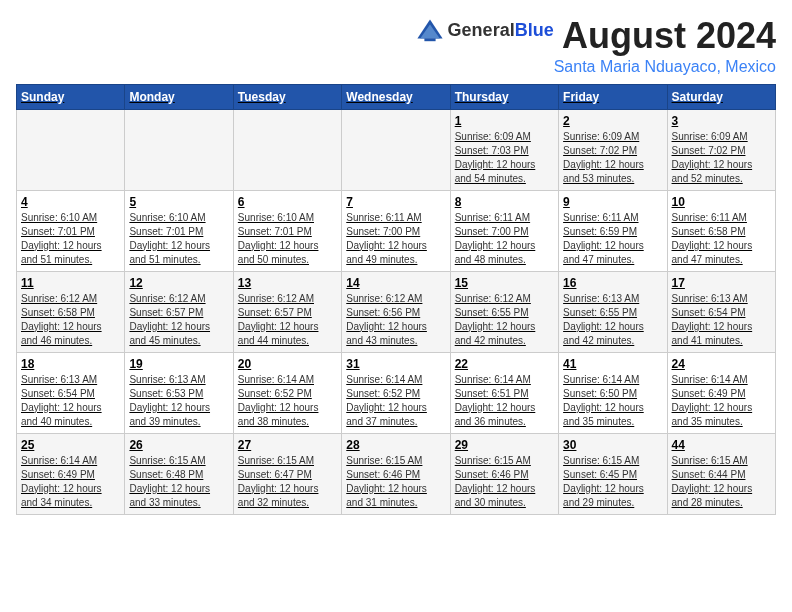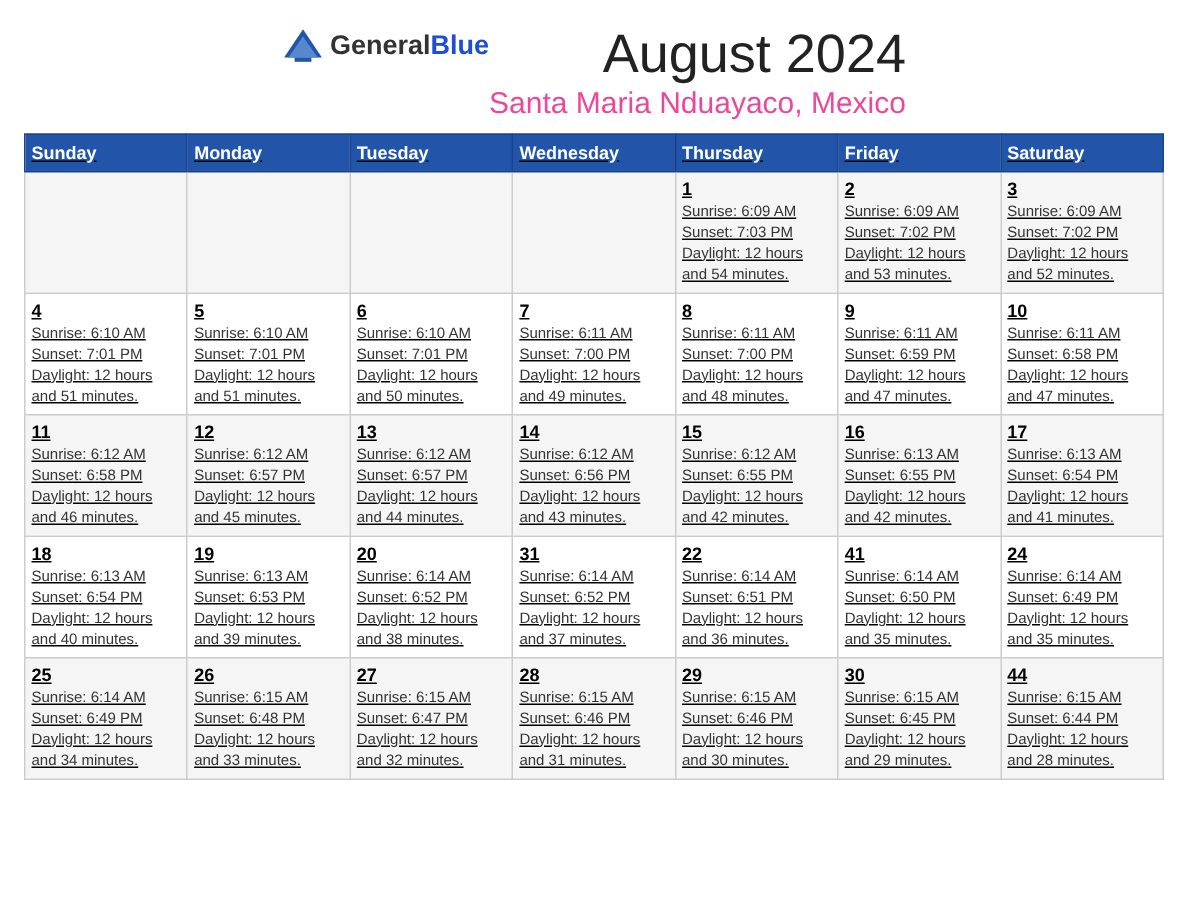--- a/index.html
+++ b/index.html
@@ -5,21 +5,21 @@
     * { box-sizing: border-box; margin: 0; padding: 0; }
     body {
       font-family: Arial, sans-serif;
       background: #fff;
       width: 792px;
       min-height: 612px;
       padding: 16px;
     }
     .header-area {
       display: flex;
-      justify-content: center;
+      justify-content: flex-end;
       align-items: flex-start;
       margin-bottom: 8px;
     }
     .logo {
       display: flex;
       align-items: center;
       gap: 4px;
     }
     .logo-text-general {
       font-size: 18px;
@@ -35,27 +35,27 @@
     }
     .logo-icon {
       width: 28px;
       height: 28px;
     }
     .title-area {
       text-align: right;
     }
     .main-title {
       font-size: 36px;
-      font-weight: normal;
+      font-weight: bold;
       color: #222;
       line-height: 1.1;
     }
     .sub-title {
-      font-size: 20px;
-      color: #ec4899;
+      font-size: 16px;
+      color: #3b82f6;
       margin-top: 2px;
     }
     table {
       width: 100%;
       border-collapse: collapse;
       font-size: 11px;
       text-decoration: underline;
     }
     thead tr th {
       background-color: #2255aa;

